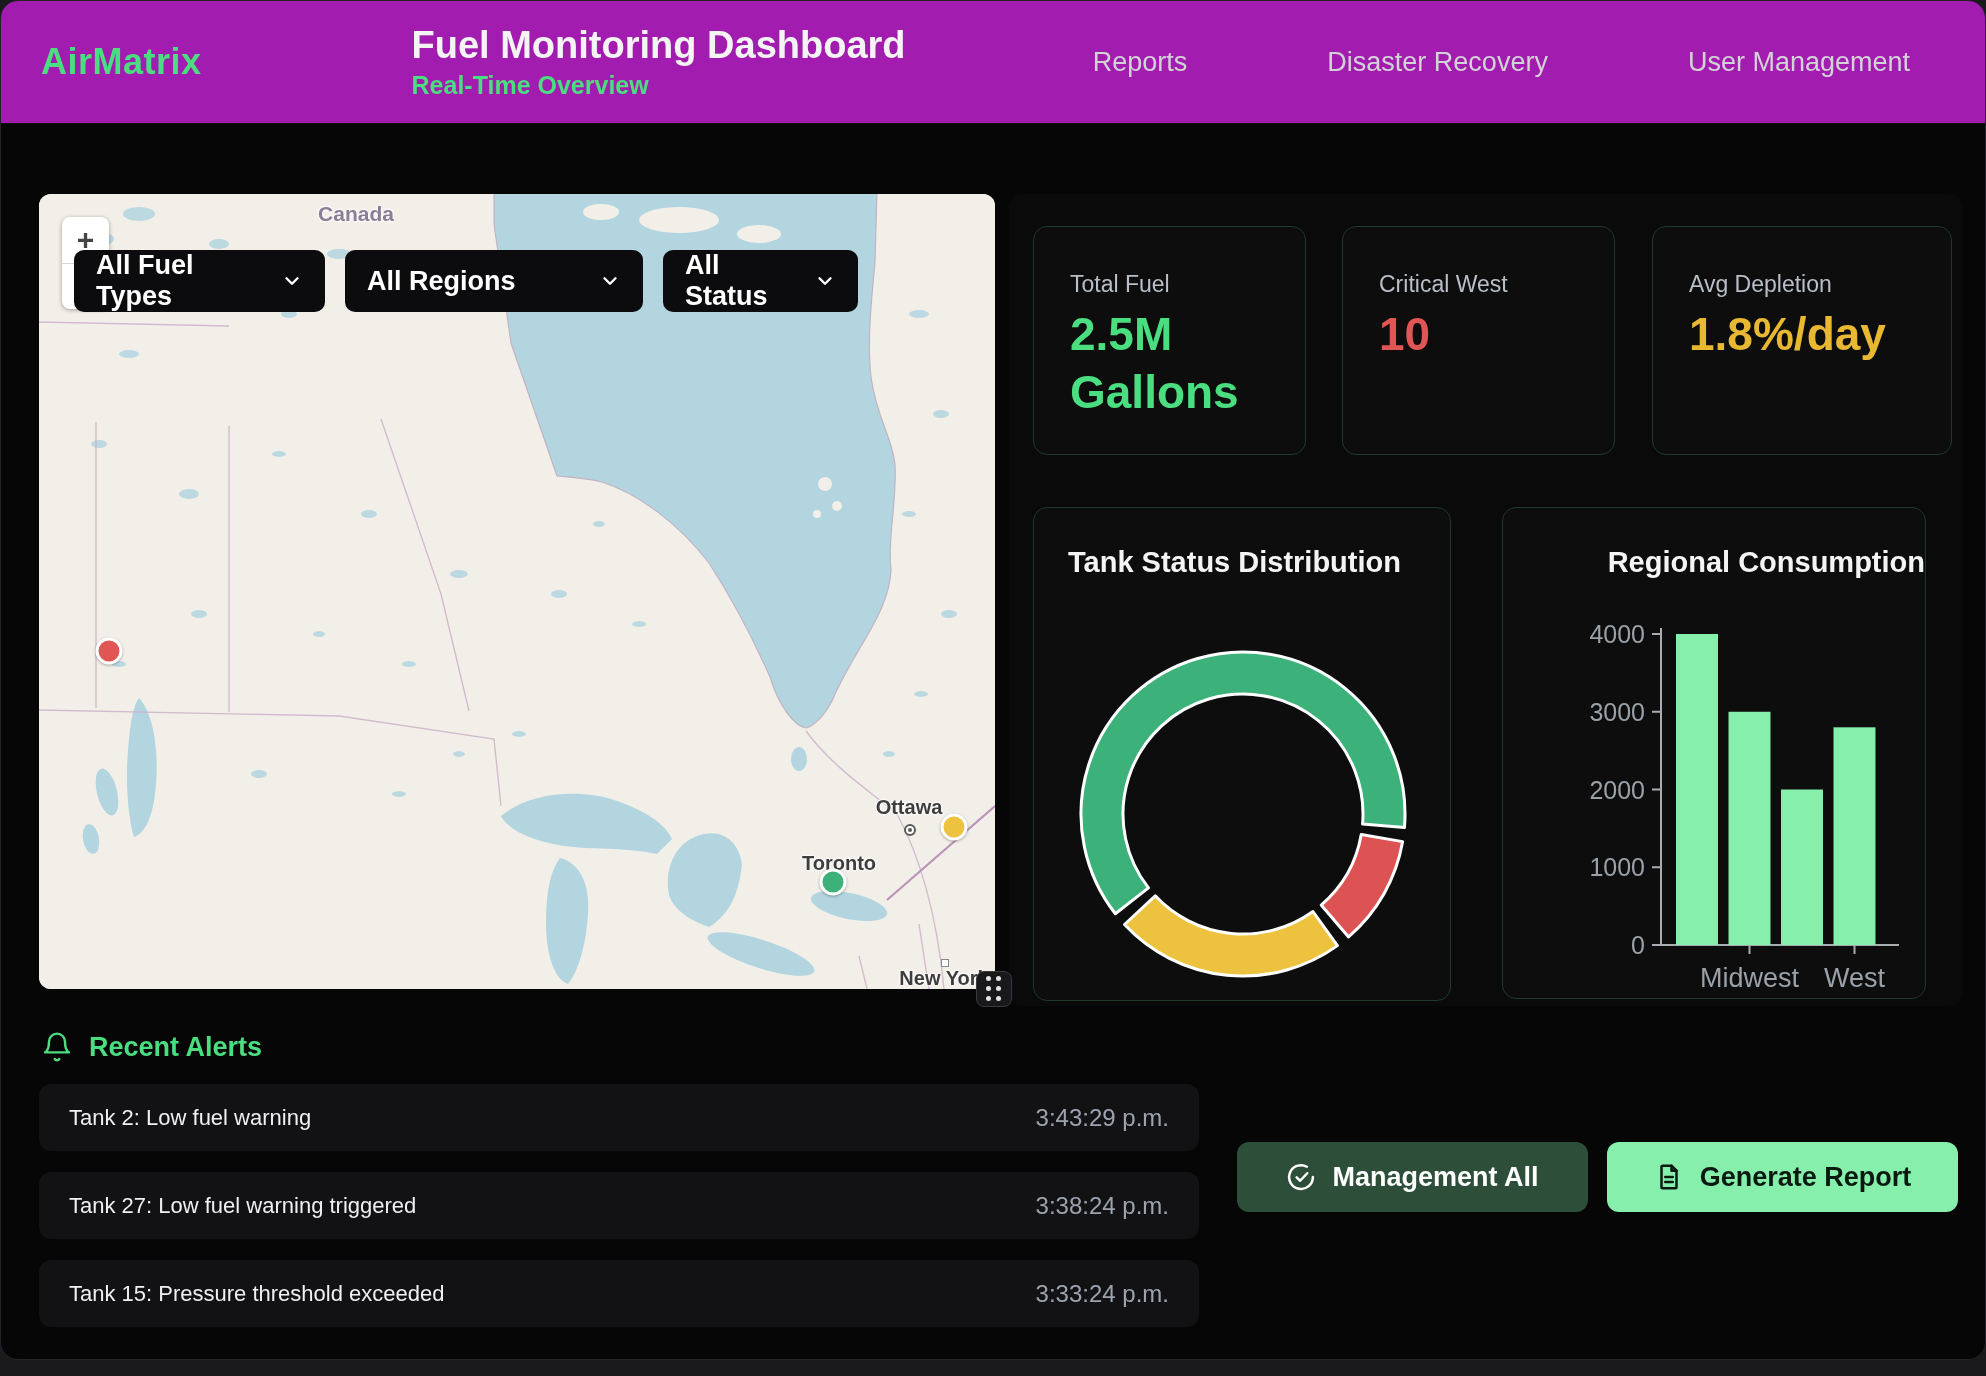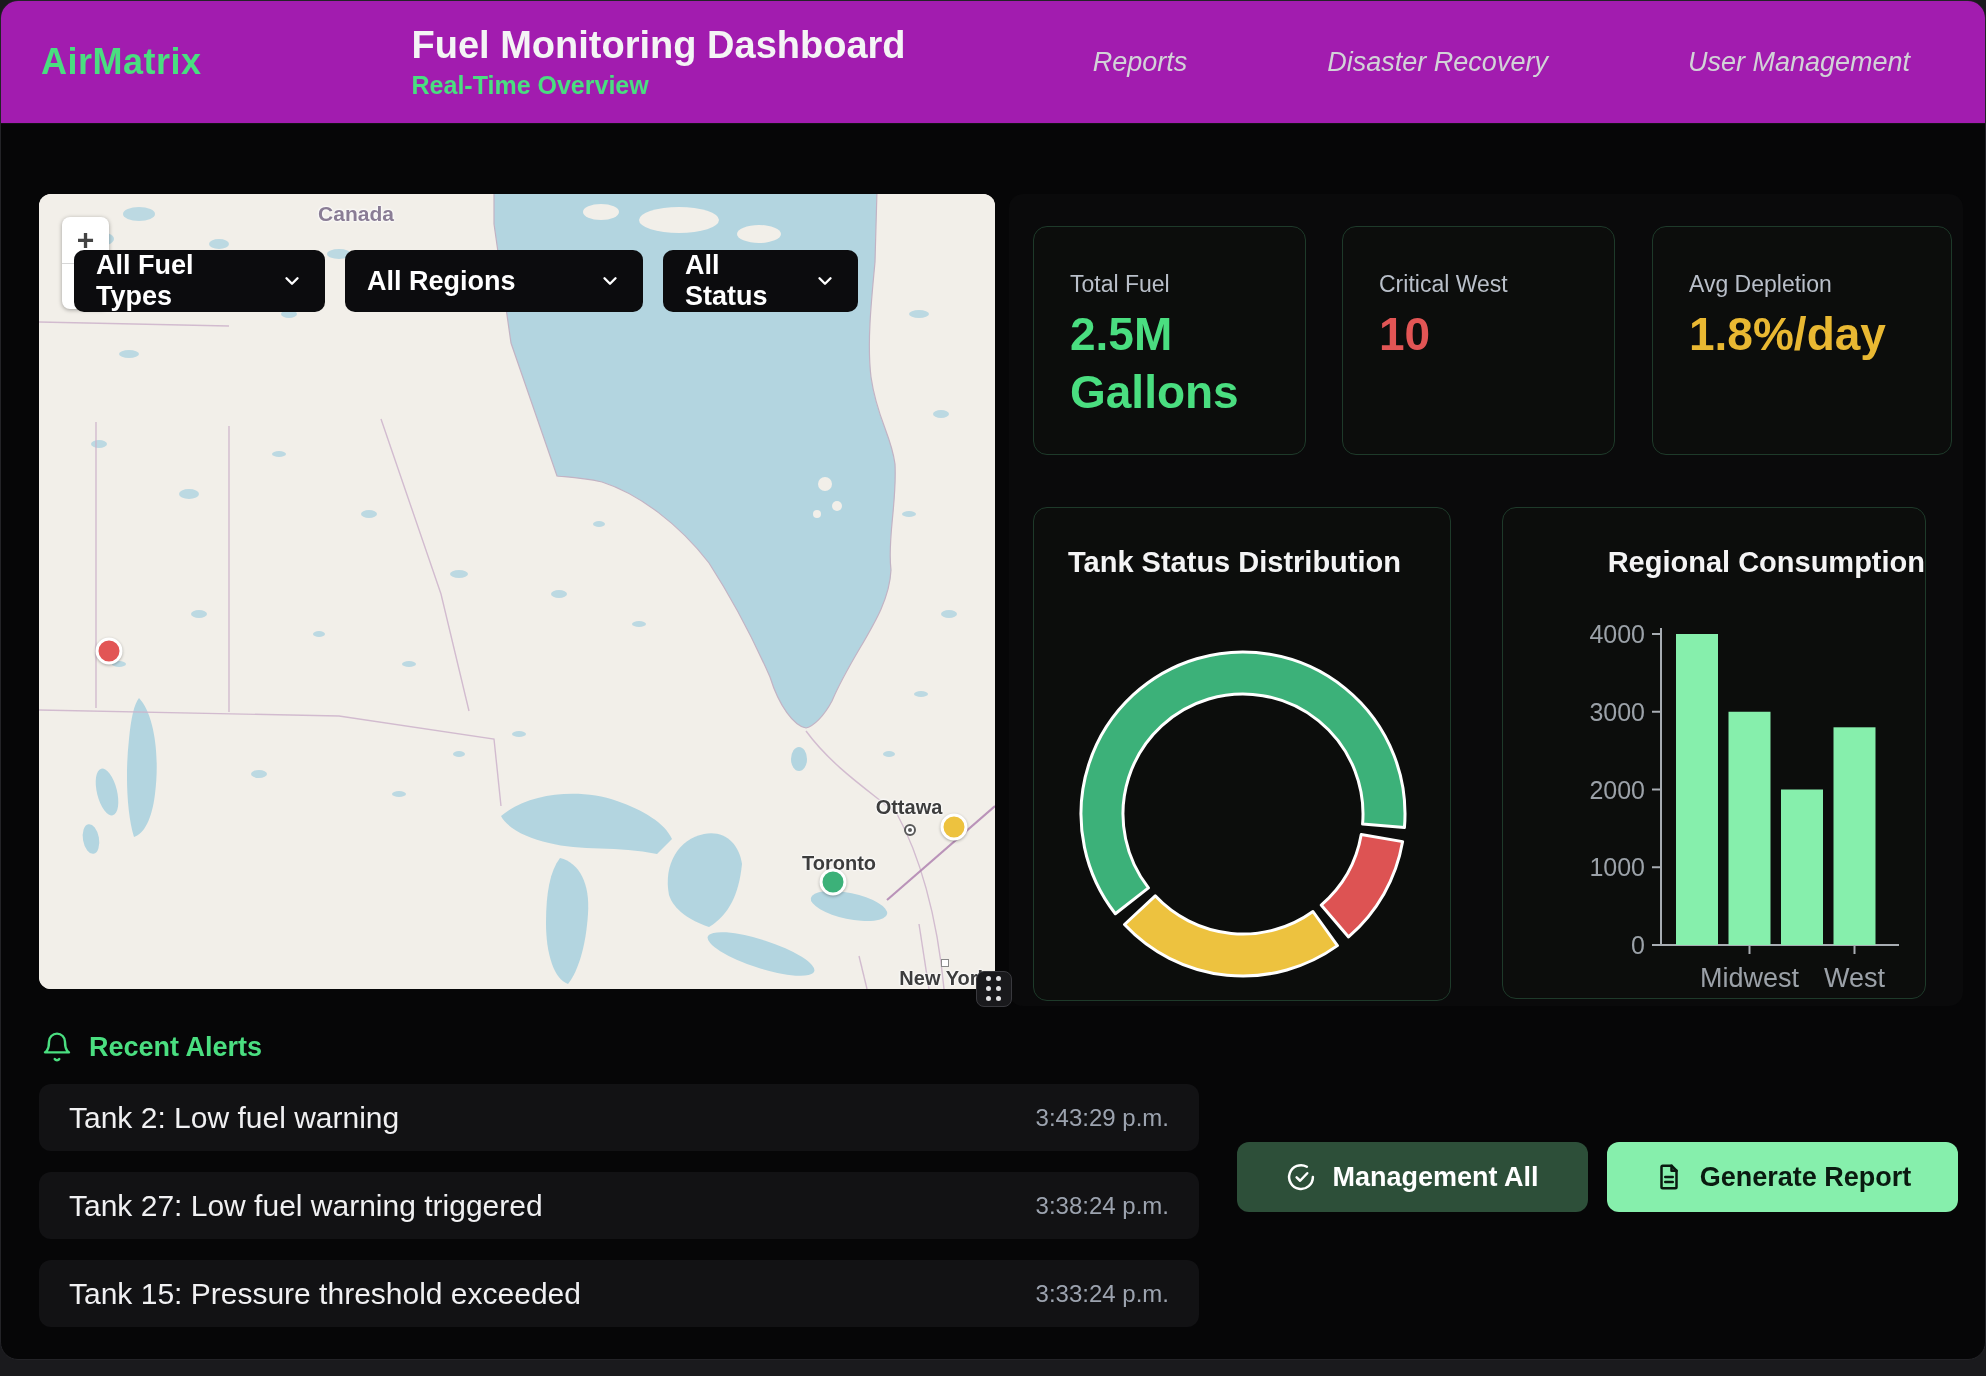--- a/index.html
+++ b/index.html
@@ -9,21 +9,21 @@
     background:#060607; border-radius:18px; border:1px solid #232327; overflow:hidden; }
 
   
   .header { position:absolute; left:0; top:0; width:100%; height:123px; background:#a21caf;
     display:flex; align-items:center; border-bottom:1px solid #121214; }
   .brand { font-size:36px; font-weight:bold; color:#4ade80; margin-left:40px; letter-spacing:.5px; }
   .titleblock { margin-left:210px; }
   .page-title { font-size:38px; font-weight:bold; color:#f4f4f5; line-height:1.15; }
   .page-subtitle { font-size:25px; font-weight:600; color:#4ade80; margin-top:4px; }
   .nav { margin-left:auto; display:flex; gap:140px; padding-right:75px; }
-  .nav-item { font-size:27px; color:#d2d3d7; cursor:pointer; white-space:nowrap;font-style:italic; }
+  .nav-item { font-size:27px; color:#d2d3d7; cursor:pointer; white-space:nowrap; }
 
   
   .map { position:absolute; left:38px; top:193px; width:956px; height:795px;
     border-radius:12px; overflow:hidden; background:#f2efe9; }
   .map svg.geo { position:absolute; inset:0; }
   .zoomctl { position:absolute; left:23px; top:23px; width:47px; height:92px; background:#fff;
     border-radius:8px; box-shadow:0 1px 4px rgba(0,0,0,.35); z-index:2; }
   .zoomctl .zbtn { width:100%; height:46px; display:flex; align-items:center; justify-content:center;
     font-size:30px; font-weight:bold; color:#444; cursor:pointer; }
   .zoomctl .zdiv { height:1px; background:#d7d7d7; }
@@ -68,21 +68,21 @@
   .chart-svg { position:absolute; left:0; top:0; }
   text.ytick { font-size:25px; fill:#9ba1a8; }
   text.xtick { font-size:27px; fill:#9ba1a8; }
 
   
   .alerts-head { position:absolute; left:40px; top:1030px; display:flex; align-items:center; gap:16px; }
   .alerts-title { font-size:27px; font-weight:bold; color:#4ade80; }
   .alert-row { position:absolute; left:38px; width:1160px; height:67px; background:#121214;
     border-radius:12px; display:flex; align-items:center; justify-content:space-between;
     padding:0 30px; cursor:pointer; }
-  .alert-msg { font-size:30px; color:#f0f0f2; font-weight:500; }
+  .alert-msg { font-size:22px; color:#f0f0f2; font-weight:500; }
   .alert-time { font-size:24px; color:#9ca3af; }
 
   
   .btn { position:absolute; top:1141px; width:351px; height:70px; border:none; border-radius:12px;
     display:flex; align-items:center; justify-content:center; gap:16px; font-size:27px;
     font-weight:600; cursor:pointer; font-family:inherit; }
   .btn-ack { left:1236px; background:#2d4f39; color:#fff; }
   .btn-gen { left:1606px; background:#86efac; color:#0a1a10; }
   .ic { display:flex; }
 </style>

